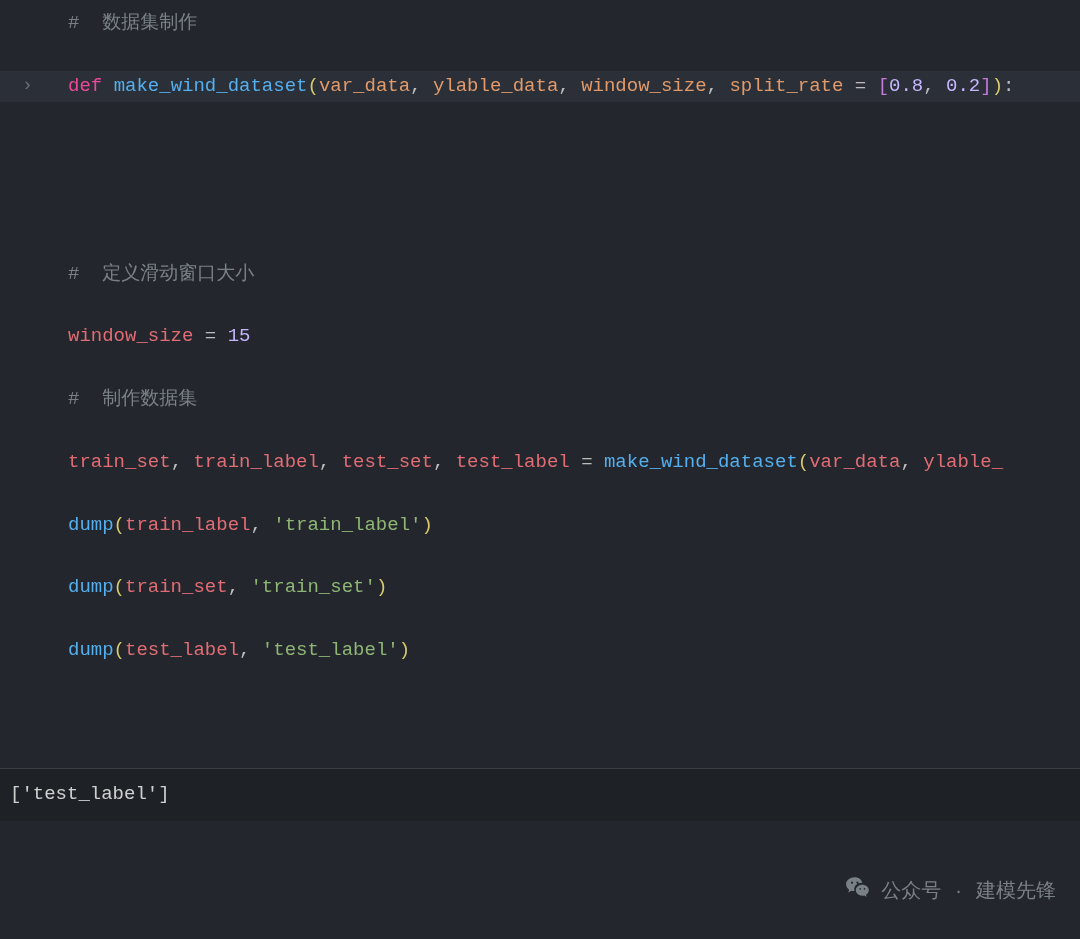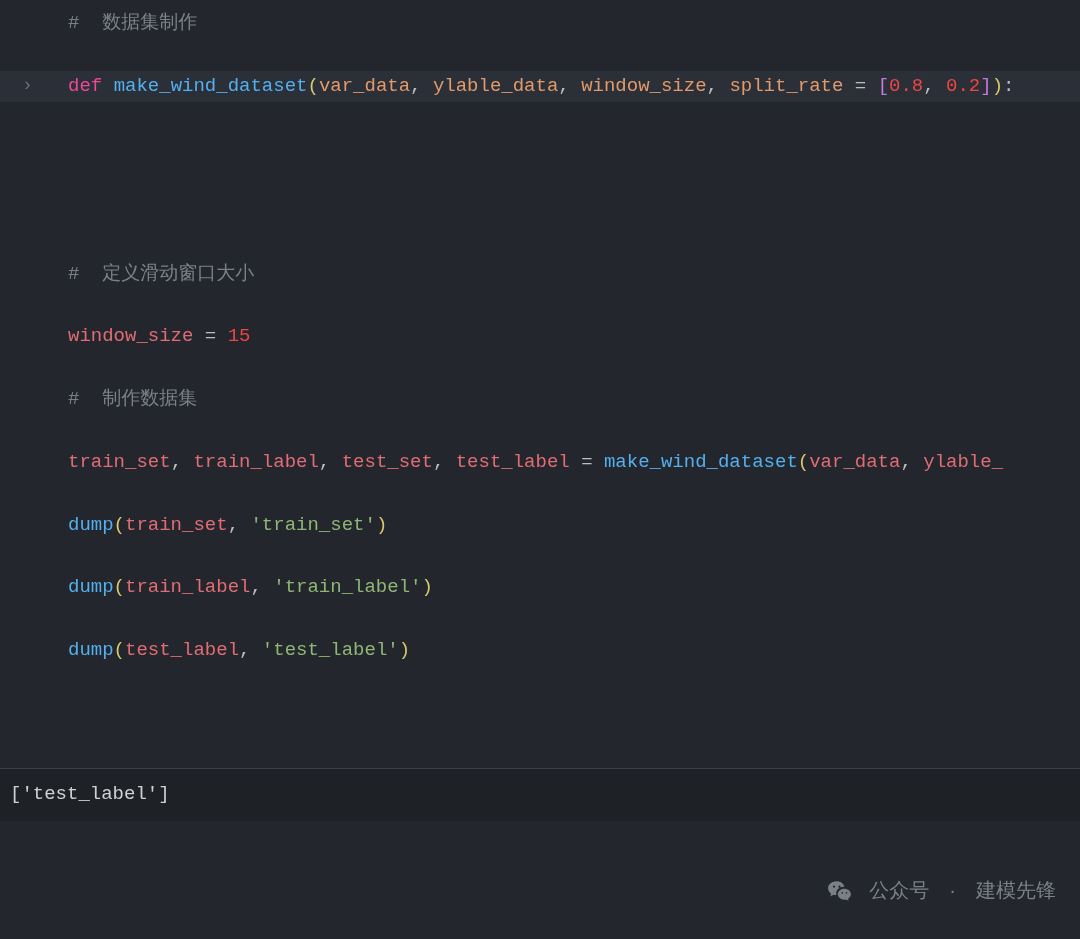--- a/index.html
+++ b/index.html
@@ -40,35 +40,35 @@
     top: 0;
     color: #6b7075;
     font-size: 18px;
   }
   .comment { color: #7a8088; font-style: normal; }
   .keyword { color: #ec4899; }
   .funcdef { color: #54afef; }
   .funccall { color: #54afef; }
   .param { color: #e29a6a; }
   .var { color: #e16c73; }
-  .number { color: #ef4444; }
+  .number { color: #c4b5fd; }
   .string { color: #8fb674; }
   .op { color: #bdbdbd; }
   .punct { color: #bdbdbd; }
   .paren-y { color: #d8c96b; }
   .paren-p { color: #c778dd; }
   .plain { color: #c8ccd0; }
 
   .watermark {
     position: absolute;
     right: 24px;
     bottom: 32px;
     display: flex;
-    align-items: center;
-    gap: 16px;
+    align-items: flex-start;
+    gap: 10px;
     color: #8a9097;
     font-family: "Microsoft YaHei", sans-serif;
     font-size: 20px;
     opacity: 0.85;
   }
   .watermark .wm-icon {
     width: 26px; height: 26px;
     display: inline-flex;
     align-items: center; justify-content: center;
   }
@@ -80,22 +80,22 @@
 
 <div class="code-cell">
 <pre><span class="line"><span class="comment">#  数据集制作</span></span>
 <span class="line highlight"><span class="gutter-chevron">›</span><span class="keyword">def</span><span class="plain"> </span><span class="funcdef">make_wind_dataset</span><span class="paren-y">(</span><span class="param">var_data</span><span class="punct">, </span><span class="param">ylable_data</span><span class="punct">, </span><span class="param">window_size</span><span class="punct">, </span><span class="param">split_rate</span><span class="op"> = </span><span class="paren-p">[</span><span class="number">0.8</span><span class="punct">, </span><span class="number">0.2</span><span class="paren-p">]</span><span class="paren-y">)</span><span class="punct">:</span></span>
 <span class="line">&nbsp;</span>
 <span class="line">&nbsp;</span>
 <span class="line"><span class="comment">#  定义滑动窗口大小</span></span>
 <span class="line"><span class="var">window_size</span><span class="op"> = </span><span class="number">15</span></span>
 <span class="line"><span class="comment">#  制作数据集</span></span>
 <span class="line"><span class="var">train_set</span><span class="punct">, </span><span class="var">train_label</span><span class="punct">, </span><span class="var">test_set</span><span class="punct">, </span><span class="var">test_label</span><span class="op"> = </span><span class="funccall">make_wind_dataset</span><span class="paren-y">(</span><span class="var">var_data</span><span class="punct">, </span><span class="var">ylable_</span></span>
+<span class="line"><span class="funccall">dump</span><span class="paren-y">(</span><span class="var">train_label</span><span class="punct">, </span><span class="string">'train_label'</span><span class="paren-y">)</span></span>
 <span class="line"><span class="funccall">dump</span><span class="paren-y">(</span><span class="var">train_set</span><span class="punct">, </span><span class="string">'train_set'</span><span class="paren-y">)</span></span>
-<span class="line"><span class="funccall">dump</span><span class="paren-y">(</span><span class="var">train_label</span><span class="punct">, </span><span class="string">'train_label'</span><span class="paren-y">)</span></span>
 <span class="line"><span class="funccall">dump</span><span class="paren-y">(</span><span class="var">test_label</span><span class="punct">, </span><span class="string">'test_label'</span><span class="paren-y">)</span></span>
 <span class="line">&nbsp;</span>
 </pre>
 </div>
 
 <div class="output-cell sep">
 <pre><span>['test_label']</span></pre>
 </div>
 
 <div class="watermark">

